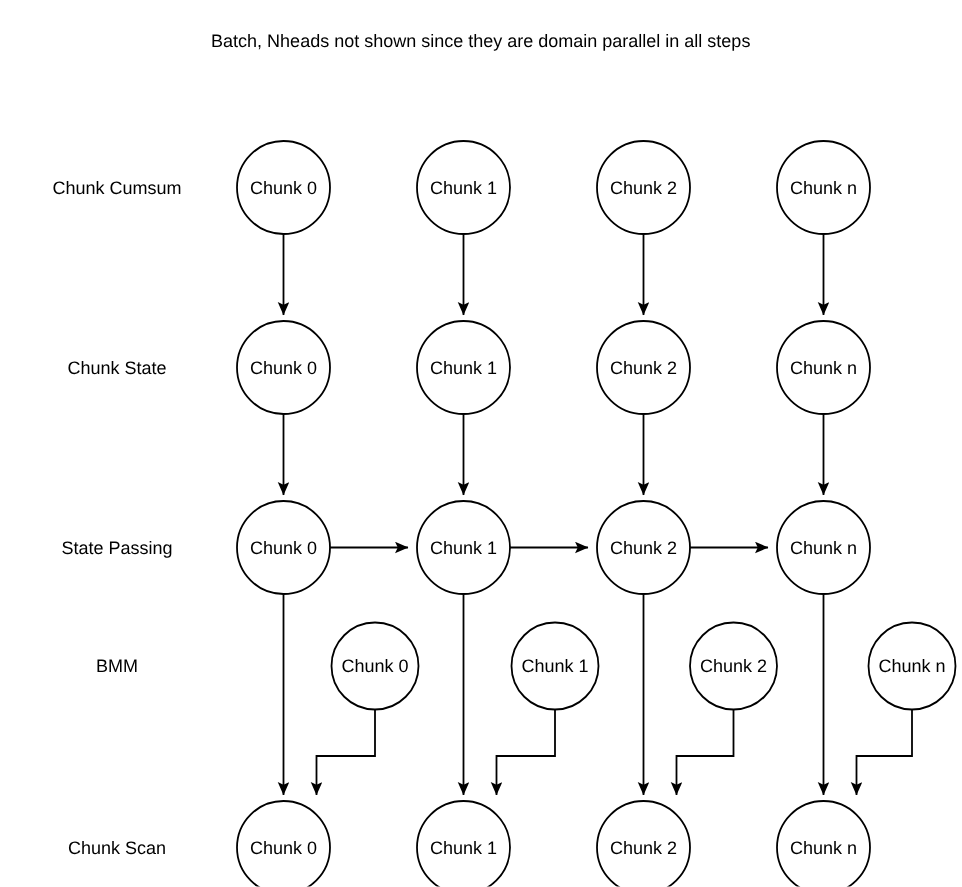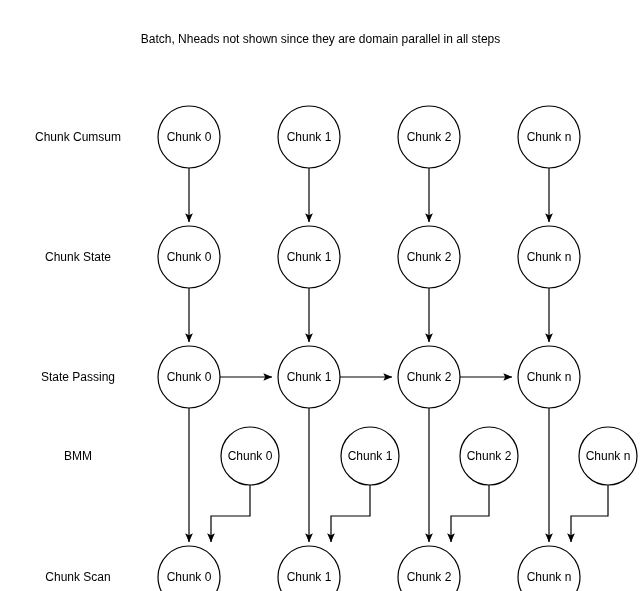--- a/index.html
+++ b/index.html
@@ -11,21 +11,21 @@
   body {
     width: 641px;
     height: 591px;
     position: relative;
     overflow: hidden;
     font-family: "Liberation Sans", sans-serif;
     color: #000000;
   }
   #diagram-root {
     position: absolute;
-    top: 16px;
+    top: 4px;
     left: 0;
     width: 641px;
     height: 507px;
   }
   svg.canvas {
     display: block;
     width: 641px;
     height: 591px;
   }
   text {

